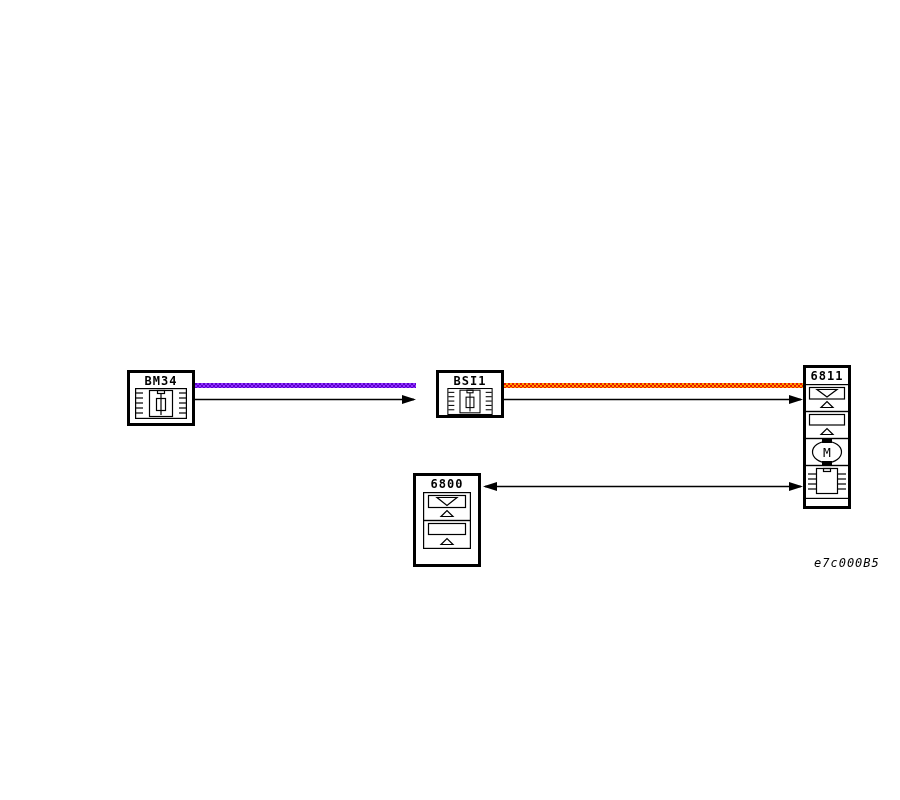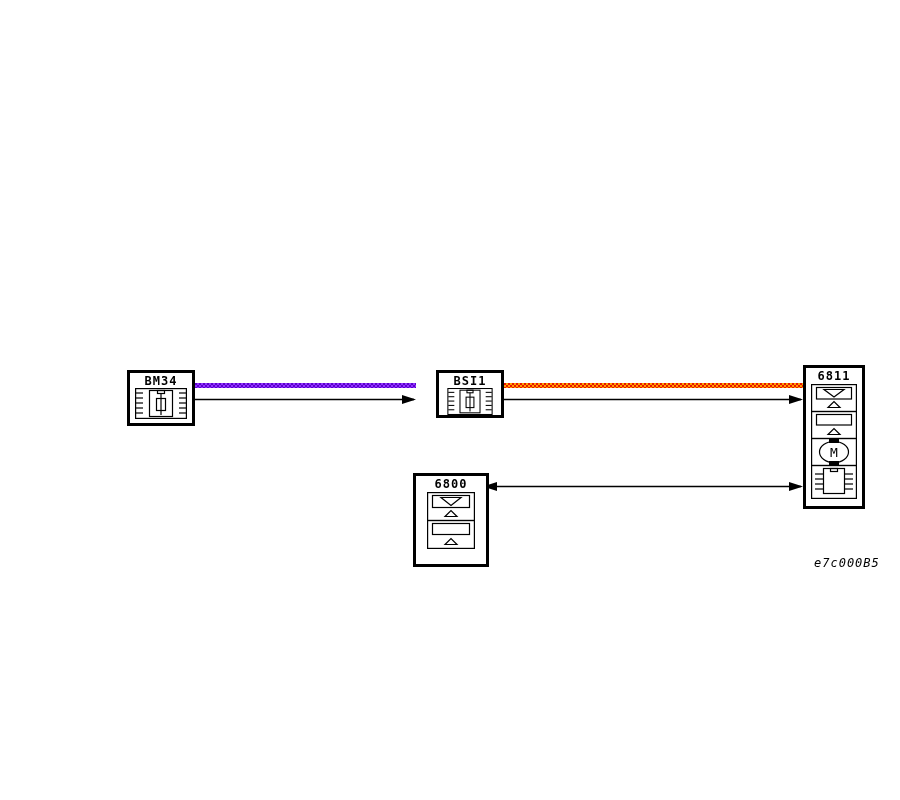--- a/index.html
+++ b/index.html
@@ -5,22 +5,22 @@
   html,body{margin:0;padding:0;background:#fff;}
   #canvas{position:relative;width:900px;height:800px;background:#ffffff;overflow:hidden;
           font-family:"DejaVu Sans Mono","Liberation Mono",monospace;}
 
   
   .box{position:absolute;box-sizing:border-box;border:3px solid #000;background:#fff;
        display:flex;flex-direction:column;align-items:center;}
   .box-label{font-size:12px;font-weight:bold;letter-spacing:1px;color:#000;line-height:14px;margin-top:1px;}
   #box-bm34{left:127px;top:370px;width:68px;height:56px;}
   #box-bsi1{left:436px;top:370px;width:68px;height:48px;}
-  #box-6800{left:413px;top:473px;width:76px;height:94px;}
-  #box-6811{left:803px;top:365px;width:62px;height:144px;}
+  #box-6800{left:413px;top:473px;width:68px;height:94px;}
+  #box-6811{left:803px;top:365px;width:48px;height:144px;}
   .cells{display:flex;flex-direction:column;align-items:center;margin-top:2px;}
   .cells svg{display:block;margin-top:-1px;}
   .icon-svg{display:block;}
 
   
   .wire{position:absolute;height:5px;}
   #wire-purple{left:195px;top:383px;width:221px;background-color:#7a1fe8;
     background-image:repeating-conic-gradient(#9032ff 0% 25%,#5a00cc 0% 50%);background-size:4px 4px;}
   #wire-orange{left:484px;top:383px;width:319px;background-color:#f55a00;
     background-image:repeating-conic-gradient(#ffa000 0% 25%,#e81400 0% 50%);background-size:4px 4px;}

